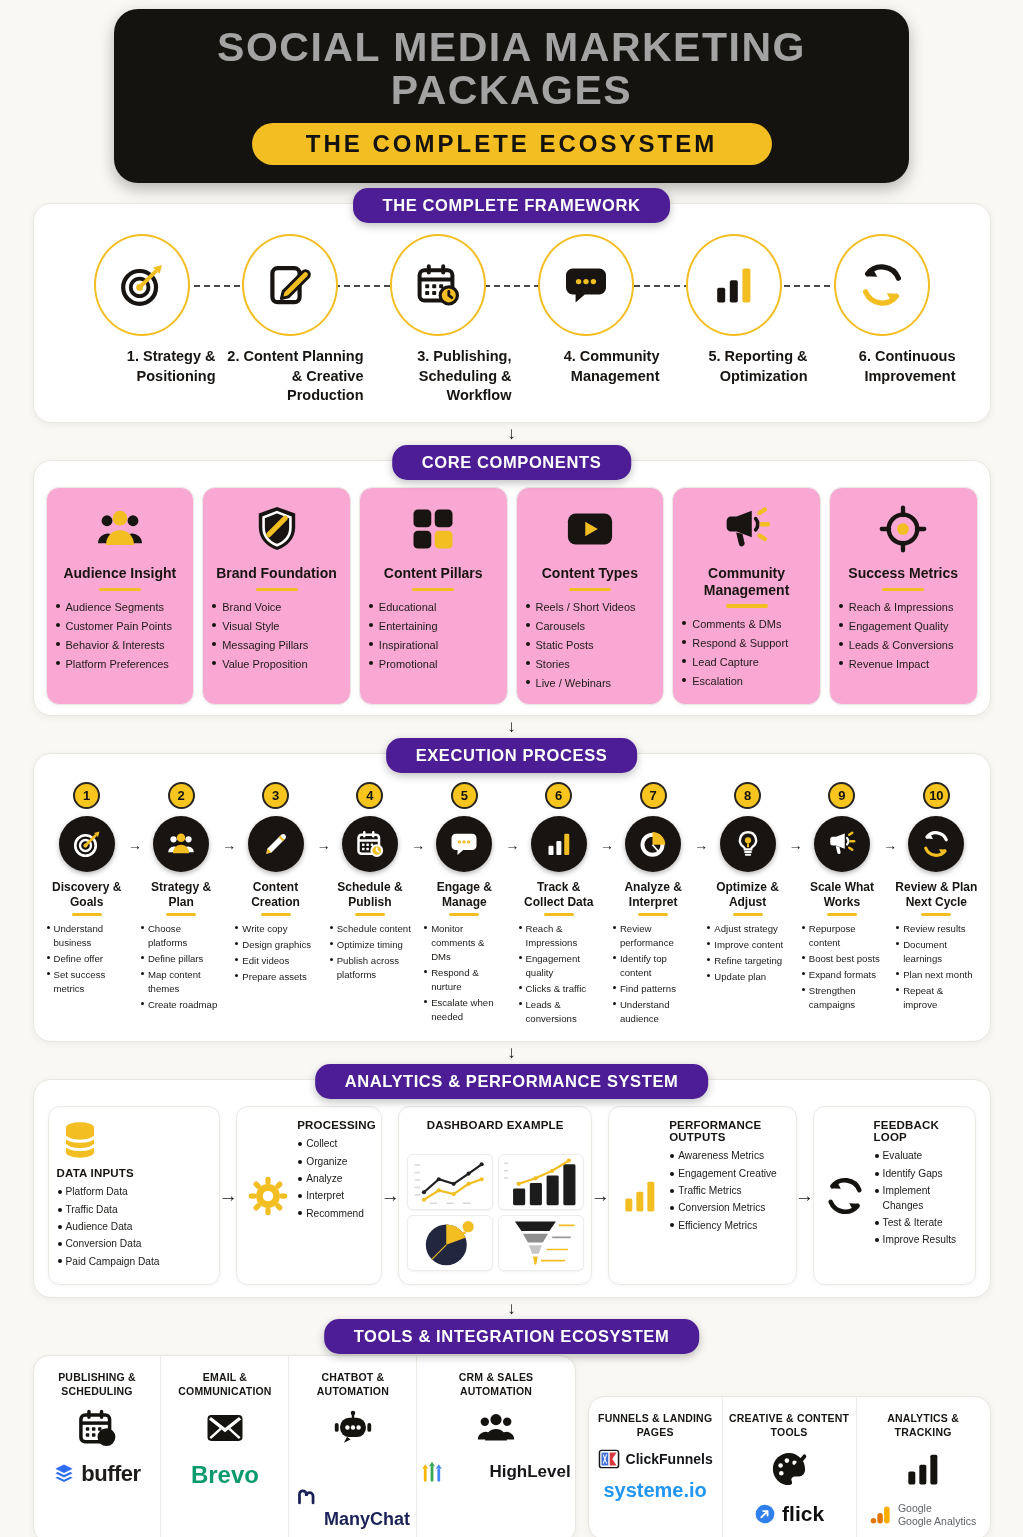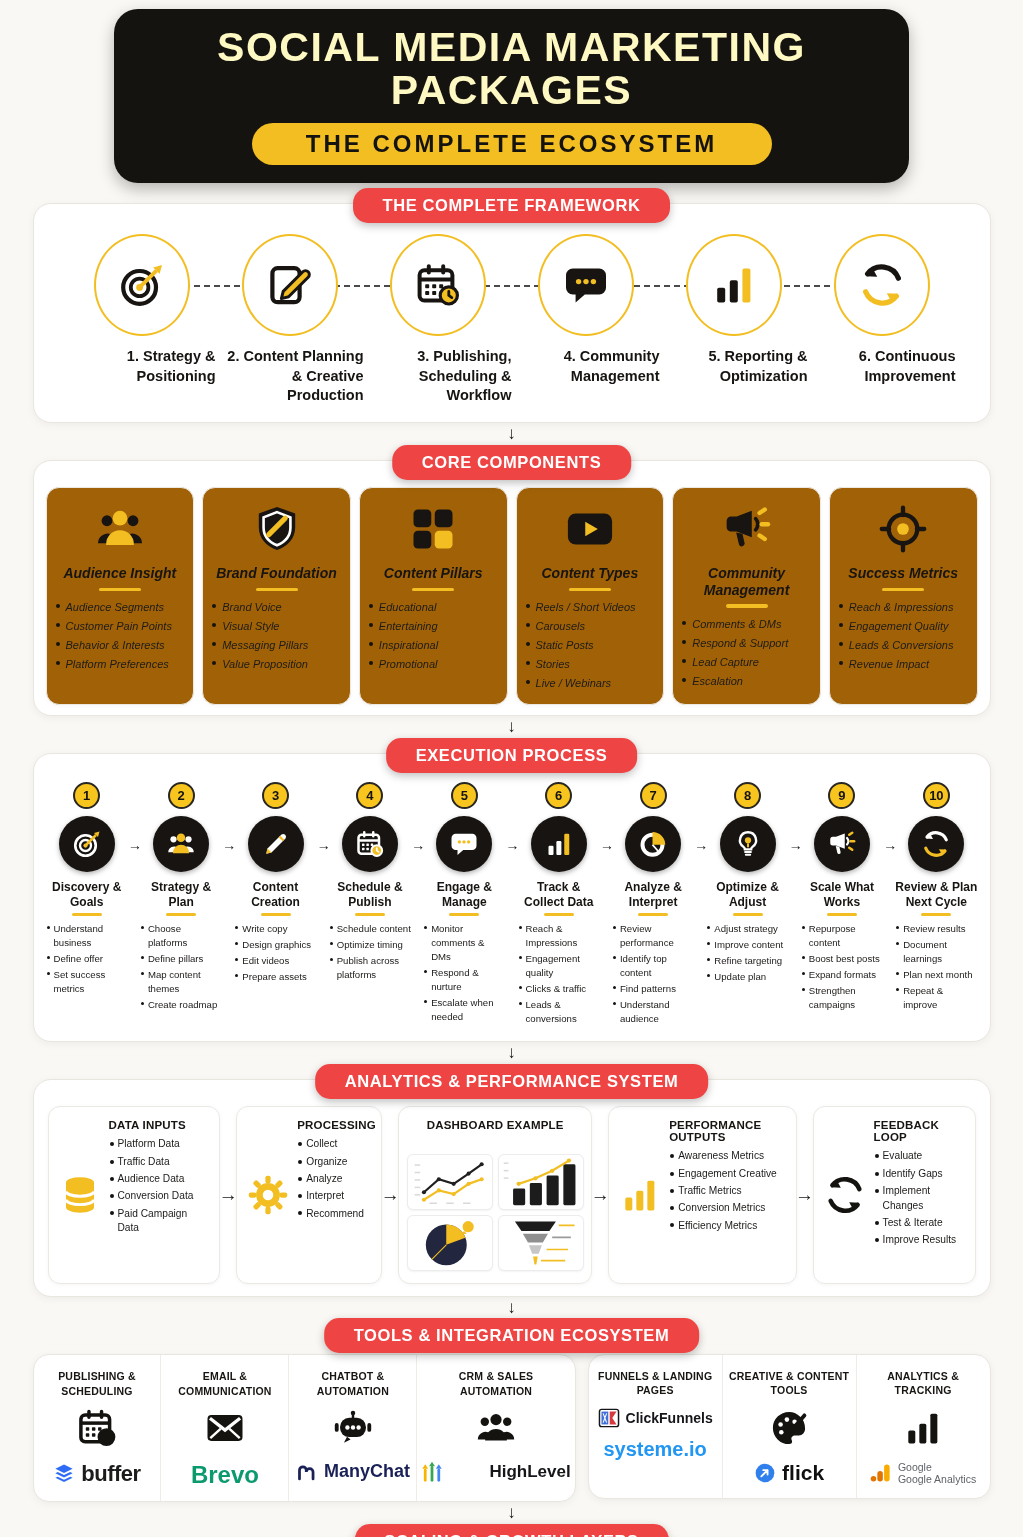--- a/index.html
+++ b/index.html
@@ -6,47 +6,47 @@
 *{box-sizing:border-box;margin:0;padding:0;}
 html,body{background:#FAF8F4;}
 body{width:1023px;height:1537px;overflow:hidden;font-family:"Liberation Sans",sans-serif;color:var(--ink);}
 .page{width:1023px;height:1537px;padding-top:9px;position:relative;}
 .ic{display:inline-flex;width:100%;height:100%;}
 .ic svg{width:100%;height:100%;display:block;}
 .mono{--acc:currentColor;}
 
 
 .header-box{width:795px;margin:0 auto;background:#15130f;border-radius:24px;padding:17px 18px 16px;text-align:center;box-shadow:0 6px 16px rgba(0,0,0,.28);}
-.header-title{color:#fef9c3;font-size:41px;font-weight:bold;letter-spacing:1.5px;line-height:1.05;}
+.header-title{color:#a3a3a3;font-size:41px;font-weight:bold;letter-spacing:1.5px;line-height:1.05;}
 .header-sub{margin:11px auto 2px;width:520px;background:var(--acc);border-radius:999px;padding:7px 0;font-size:24px;font-weight:bold;letter-spacing:3px;color:#15130f;}
 
 
 .section{position:relative;width:958px;margin:20px auto 0;background:#fff;border:1.5px solid #e9e6e0;border-radius:18px;box-shadow:0 2px 8px rgba(0,0,0,.05);padding:26px 10px 10px;}
 .section.bare{background:transparent;border:none;box-shadow:none;padding:20px 0 0;}
-.pill{position:absolute;top:-16px;left:50%;transform:translateX(-50%);background:#ef4444;color:#fff;font-weight:bold;font-size:16.5px;letter-spacing:.6px;padding:8px 30px;border-radius:15px;white-space:nowrap;z-index:2;box-shadow:0 3px 8px rgba(0,0,0,.25);}
+.pill{position:absolute;top:-16px;left:50%;transform:translateX(-50%);background:#4c1d95;color:#fff;font-weight:bold;font-size:16.5px;letter-spacing:.6px;padding:8px 30px;border-radius:15px;white-space:nowrap;z-index:2;box-shadow:0 3px 8px rgba(0,0,0,.25);}
 .down-arrow{height:15px;text-align:center;margin-top:2px;color:#15130f;font-weight:bold;}
 .down-arrow::after{content:"↓";font-size:17px;line-height:15px;}
 
 
 #fw-row{display:flex;justify-content:space-between;position:relative;padding:4px 24px 6px;}
 .fw-line{position:absolute;left:100px;right:100px;top:55px;border-top:2.5px dashed #4a4a4a;}
 .fw-step{width:150px;display:flex;flex-direction:column;align-items:center;position:relative;z-index:1;}
 .fw-circle{width:96px;height:102px;border:2.5px solid var(--acc);border-radius:50%;background:#fff;display:flex;align-items:center;justify-content:center;color:var(--ink);}
 .fw-circle .ic{width:48px;height:48px;}
 .fw-label{margin-top:11px;font-weight:bold;font-size:14.5px;line-height:1.35;text-align:right;}
 
 
 ul.bullets{list-style:none;font-size:11px;line-height:1.5;color:#1d1b18;text-align:left;}
 ul.bullets li{position:relative;padding-left:11px;margin-bottom:2.5px;}
 ul.bullets li::before{content:"";position:absolute;left:1px;top:.48em;width:4px;height:4px;border-radius:50%;background:#15130f;}
 .rule{width:42px;height:3.5px;border-radius:2px;background:var(--acc);margin:6px auto 8px;}
 
 
 #core-row{display:flex;gap:8px;padding:0 2px;}
-.core-card{flex:1;border:1.5px solid #ece9e3;border-radius:13px;background:#a16207;padding:12px 8px 10px;box-shadow:0 1px 4px rgba(0,0,0,.04);font-style:italic;}
+.core-card{flex:1;border:1.5px solid #ece9e3;border-radius:13px;background:#f9a8d4;padding:12px 8px 10px;box-shadow:0 1px 4px rgba(0,0,0,.04);}
 .core-icon{height:58px;display:flex;align-items:center;justify-content:center;}
 .core-icon .ic{width:52px;height:52px;}
 .core-title{margin-top:7px;font-weight:bold;font-size:14px;text-align:center;line-height:1.2;}
 
 
 #exec-row{display:flex;padding:2px 2px 4px;}
 .exec-step{width:83px;display:flex;flex-direction:column;align-items:center;}
 .exec-arrow{width:12px;text-align:center;padding-top:54px;}
 .exec-arrow::after{content:"→";font-size:14px;font-weight:bold;}
 .exec-num{width:27px;height:27px;border-radius:50%;background:#F7C51E;border:2px solid #2a2722;display:flex;align-items:center;justify-content:center;font-weight:bold;font-size:13px;color:#15130f;}
@@ -563,21 +563,21 @@
             <li>Repeat &amp; improve</li>
           </ul>
         </div>
       </div>
   </div>
   <div class="down-arrow"></div>
 
   <div class="section">
     <div class="pill">ANALYTICS &amp; PERFORMANCE SYSTEM</div>
     <div id="ana-row">
-        <div class="ana-box" style="width: 176px;">
+        <div class="ana-box" style="width: 176px; flex-direction: column;">
           <div class="ana-icon" style="color: rgb(242, 190, 34);">
             <span class="ic">
               <svg viewBox="0 0 24 24" fill="currentColor">
                 <ellipse cx="12" cy="4.8" rx="8" ry="2.9"></ellipse>
                 <path d="M4 4.8 v14.4 c0 1.6 3.6 2.9 8 2.9 s8 -1.3 8 -2.9 V4.8 z"></path>
                 <path d="M4 9.8 c0 1.6 3.6 2.9 8 2.9 s8 -1.3 8 -2.9 M4 14.6 c0 1.6 3.6 2.9 8 2.9 s8 -1.3 8 -2.9" fill="none" stroke="#fff" stroke-width="1.7"></path>
               </svg>
             </span>
           </div>
           <div class="ana-text">
@@ -820,21 +820,21 @@
                   <path d="M8.6 17 l-1.8 3.4 3.8 -1.9 z"></path>
                 </svg>
               </span>
             </div>
             <div class="brand-row">
               <span class="ic brand-glyph">
                 <svg viewBox="0 0 24 24" fill="none" stroke="#1A2156" stroke-width="3" stroke-linecap="round">
                   <path d="M3.8 19.5 V10 a3.7 3.7 0 0 1 7.4 0 v2 a3.7 3.7 0 0 1 7.4 0 v7.5"></path>
                 </svg>
               </span>
-              <span class="brand-label brand-manychat" style="color: rgb(26, 33, 86);">ManyChat</span>
+              <span class="brand-label brand-manychat" style="color: rgb(26, 33, 86); margin-top: 48px;">ManyChat</span>
             </div>
           </div>
           <div class="tool-col mono">
             <div class="tool-cat">CRM &amp; SALES AUTOMATION</div>
             <div class="tool-icon">
               <span class="ic">
                 <svg viewBox="0 0 24 24" fill="currentColor">
                   <circle cx="5.6" cy="8.4" r="2.4"></circle>
                   <path d="M1.6 18.6 a4.4 4.4 0 0 1 7 -3.5 l-1 3.5 z"></path>
                   <circle cx="18.4" cy="8.4" r="2.4"></circle>

